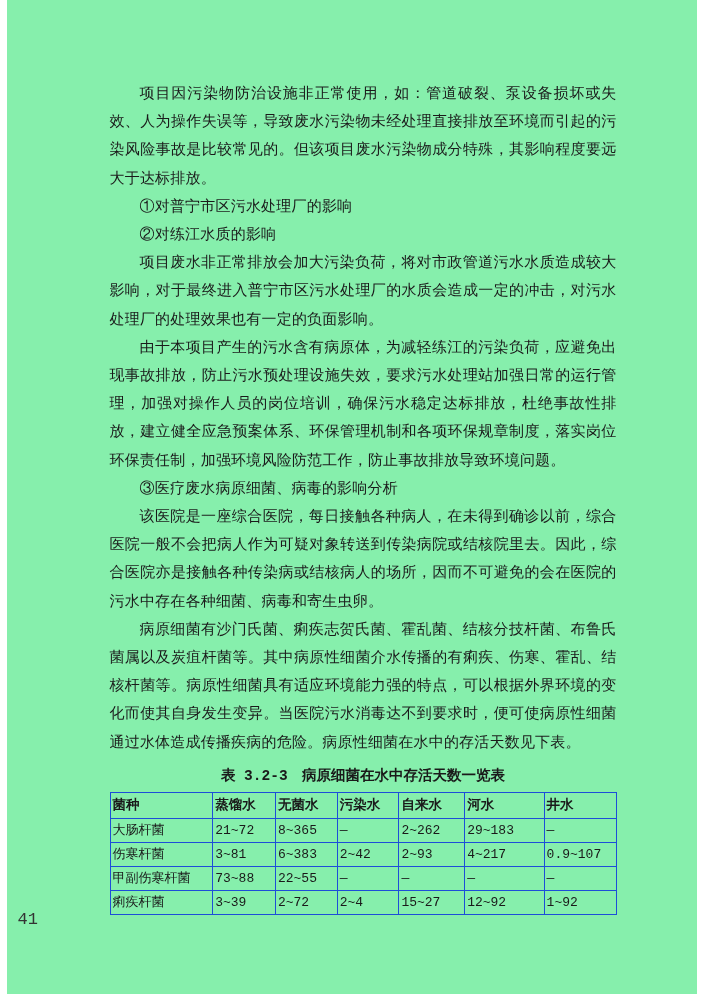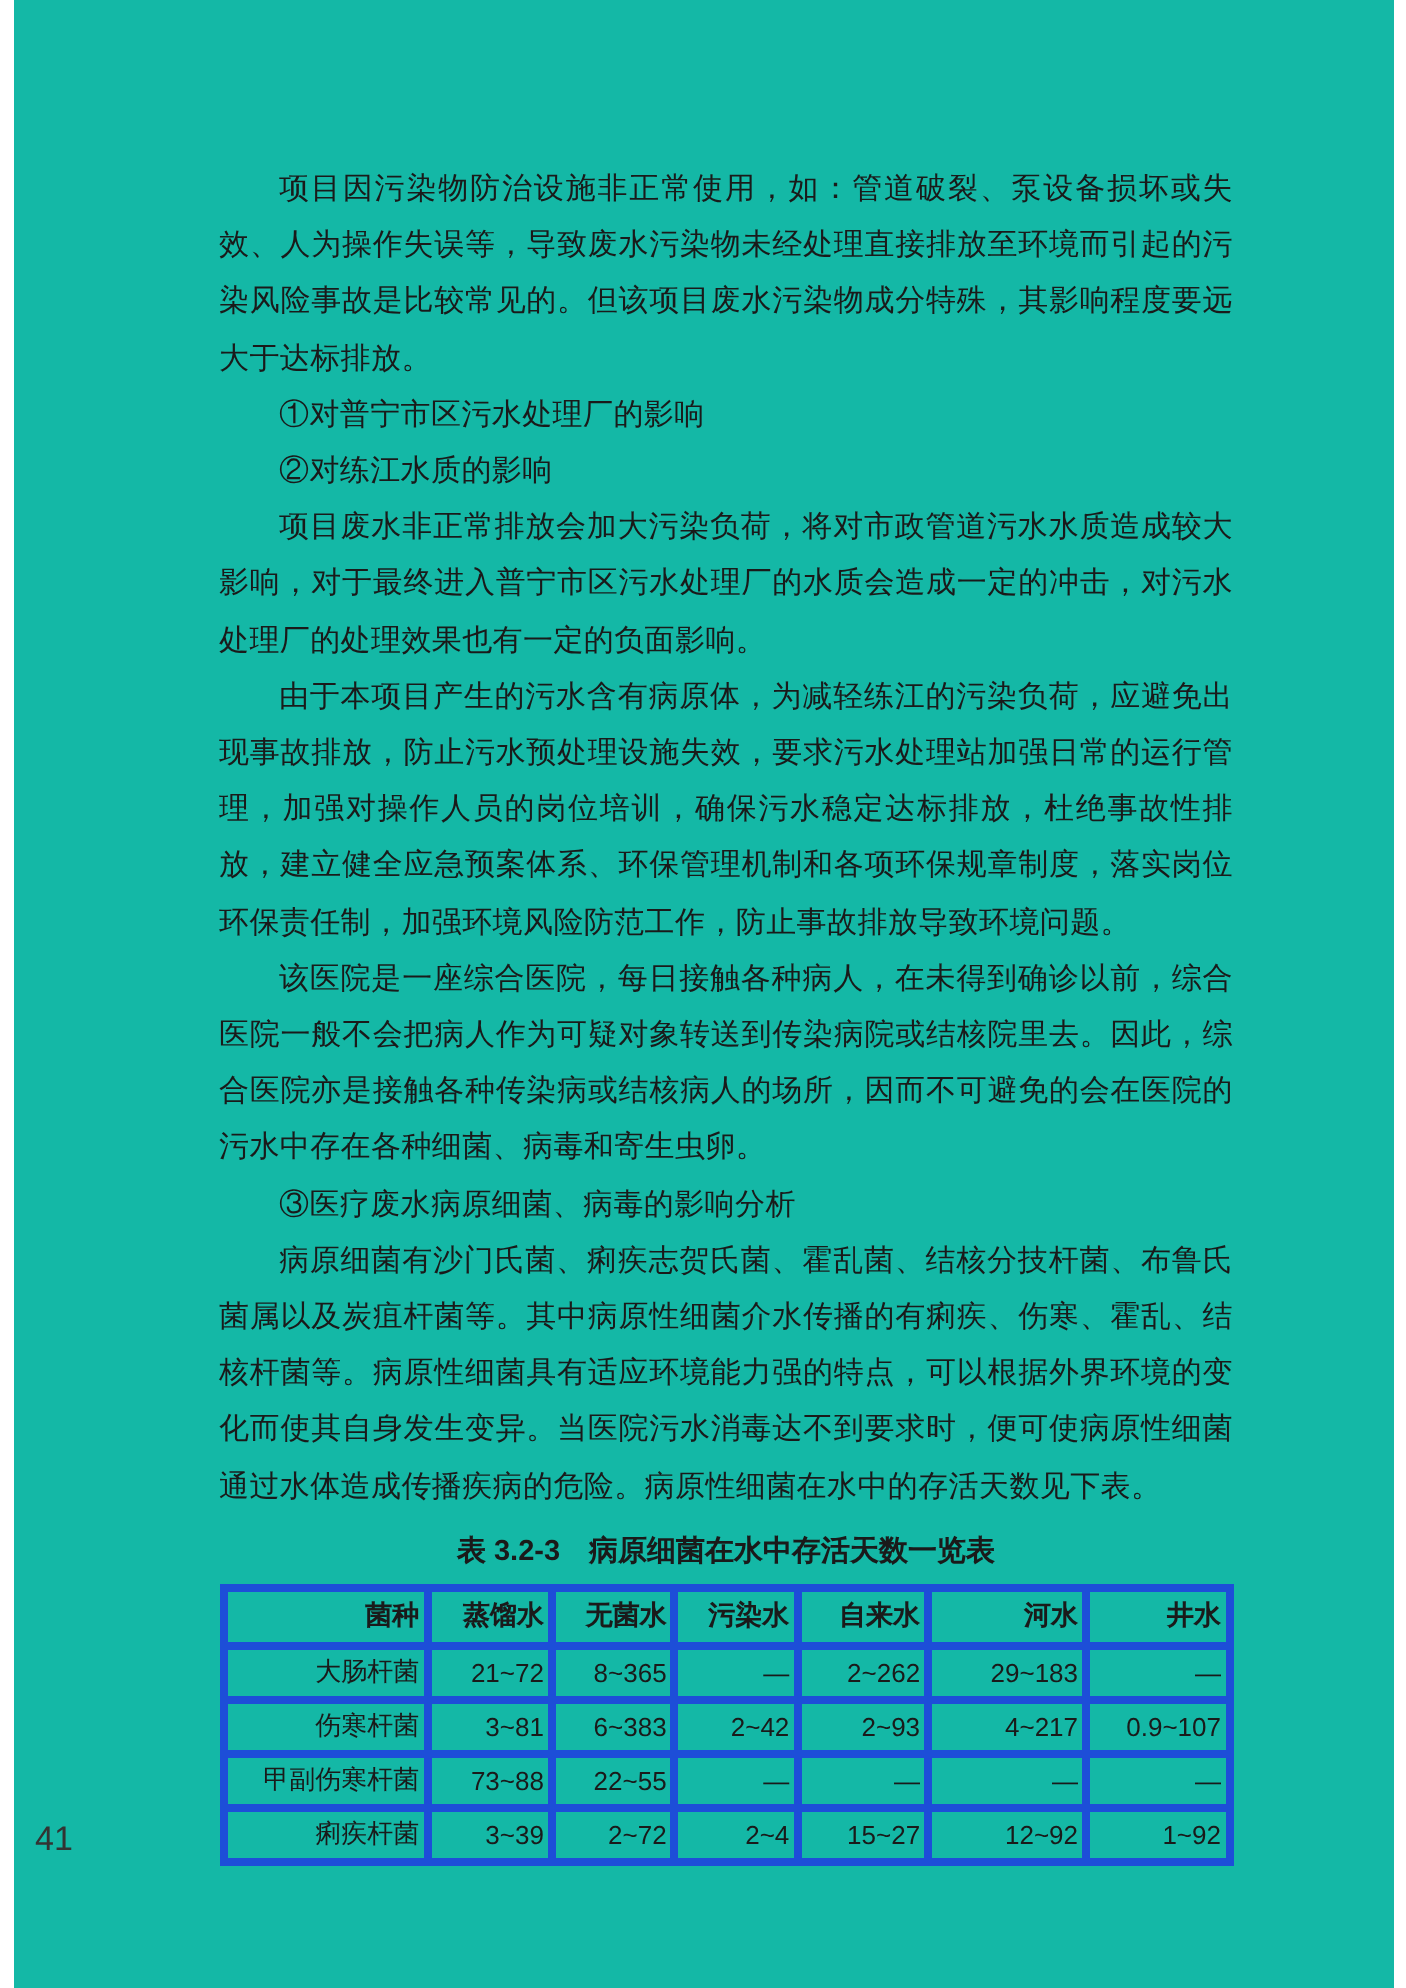--- a/index.html
+++ b/index.html
@@ -5,23 +5,23 @@
   html, body {
     margin: 0;
     padding: 0;
     background: #ffffff;
   }
   .page {
     position: relative;
     width: 690px;
     height: 994px;
     margin: 0 auto;
-    background: #14b8a6;
+    background: #86efac;
     color: #1a1a1a;
-    font-family: Liberation Sans, sans-serif;
+    font-family: Liberation Mono, monospace;
     box-sizing: border-box;
     overflow: hidden;
   }
   .content {
     position: absolute;
     top: 81px;
     left: 103px;
     width: 507px;
   }
   .body-text p {
@@ -42,22 +42,22 @@
     text-indent: 0;
   }
   table.data-table {
     width: 100%;
     border-collapse: collapse;
     table-layout: fixed;
     font-size: 13px;
   }
   table.data-table th,
   table.data-table td {
-    border: 4px solid #1d4ed8;
-    text-align: right;
+    border: 1px solid #1d4ed8;
+    text-align: left;
     vertical-align: middle;
     padding: 0 2px;
     height: 23px;
     overflow: hidden;
     white-space: nowrap;
     margin-top: 32px;
   }
   table.data-table th {
     font-weight: bold;
     font-size: 13.5px;
@@ -78,22 +78,22 @@
 
 <div class="page">
   <div class="content">
 
     <div class="body-text">
       <p>项目因污染物防治设施非正常使用，如：管道破裂、泵设备损坏或失效、人为操作失误等，导致废水污染物未经处理直接排放至环境而引起的污染风险事故是比较常见的。但该项目废水污染物成分特殊，其影响程度要远大于达标排放。</p>
       <p>①对普宁市区污水处理厂的影响</p>
       <p>②对练江水质的影响</p>
       <p>项目废水非正常排放会加大污染负荷，将对市政管道污水水质造成较大影响，对于最终进入普宁市区污水处理厂的水质会造成一定的冲击，对污水处理厂的处理效果也有一定的负面影响。</p>
       <p>由于本项目产生的污水含有病原体，为减轻练江的污染负荷，应避免出现事故排放，防止污水预处理设施失效，要求污水处理站加强日常的运行管理，加强对操作人员的岗位培训，确保污水稳定达标排放，杜绝事故性排放，建立健全应急预案体系、环保管理机制和各项环保规章制度，落实岗位环保责任制，加强环境风险防范工作，防止事故排放导致环境问题。</p>
+      <p>③医疗废水病原细菌、病毒的影响分析</p>
       <p>该医院是一座综合医院，每日接触各种病人，在未得到确诊以前，综合医院一般不会把病人作为可疑对象转送到传染病院或结核院里去。因此，综合医院亦是接触各种传染病或结核病人的场所，因而不可避免的会在医院的污水中存在各种细菌、病毒和寄生虫卵。</p>
-      <p>③医疗废水病原细菌、病毒的影响分析</p>
       <p>病原细菌有沙门氏菌、痢疾志贺氏菌、霍乱菌、结核分技杆菌、布鲁氏菌属以及炭疽杆菌等。其中病原性细菌介水传播的有痢疾、伤寒、霍乱、结核杆菌等。病原性细菌具有适应环境能力强的特点，可以根据外界环境的变化而使其自身发生变异。当医院污水消毒达不到要求时，便可使病原性细菌通过水体造成传播疾病的危险。病原性细菌在水中的存活天数见下表。</p>
     </div>
 
     <p class="table-title">表 3.2-3　病原细菌在水中存活天数一览表</p>
 
     <table class="data-table">
       <colgroup>
         <col style="width:20.3%">
         <col style="width:12.4%">
         <col style="width:12.2%">

